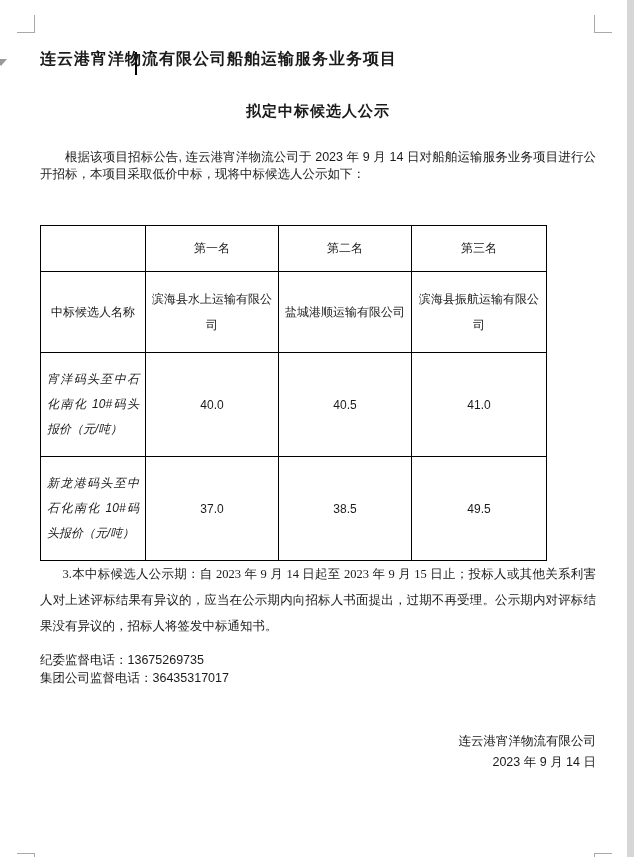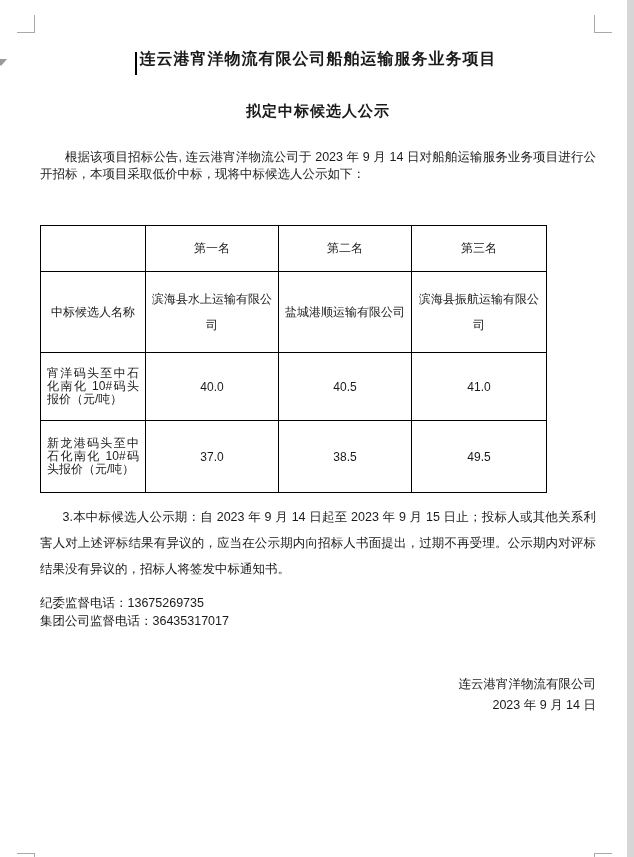--- a/index.html
+++ b/index.html
@@ -35,37 +35,37 @@
     position: absolute; left: 135px; top: 52px;
     width: 1.5px; height: 23px; background: #000;
   }
   .content {
     position: absolute; left: 40px; top: 0;
     width: 556px;
   }
   .doc-title {
     margin-top: 47px;
     font-size: 16px; font-weight: bold;
-    text-align: center; letter-spacing: 1px;
+    text-align: left; letter-spacing: 1px;
     line-height: 24px;
   }
   .doc-subtitle {
     margin-top: 29px;
     font-size: 15px; font-weight: bold;
     text-align: center; letter-spacing: 1px;
     line-height: 22px;
   }
   .para {
     font-size: 12.5px;
     text-align: justify;
   }
   .intro { margin-top: 27px; line-height: 17px; text-indent: 2em; }
   .item1 { line-height: 17px; text-indent: 1.8em; }
   .item2 { margin-top: 20px; line-height: 17px; text-indent: 1.8em; }
-  .item3 { margin-top: 11px; line-height: 26px; text-indent: 1.8em; }
+  .item3 { line-height: 26px; text-indent: 1.8em; font-family: Liberation Serif, serif; }
   table.bids {
     margin-top: 42px;
     border-collapse: collapse;
     table-layout: fixed;
     width: 506px;
     font-size: 12px;
   }
   table.bids td {
     border: 1px solid #000;
     vertical-align: middle;
@@ -74,21 +74,21 @@
   col.c0 { width: 105px; }
   col.c1 { width: 133px; }
   col.c2 { width: 133px; }
   col.c3 { width: 135px; }
   tr.r-head   { height: 28px; }
   tr.r-names  { height: 58px; }
   tr.r-price1 { height: 65px; }
   tr.r-price2 { height: 72px; }
   td.center { text-align: center; }
   td.name-cell { text-align: center; line-height: 26px; }
-  td.row-label { text-align: justify; line-height: 13px; }
+  td.row-label { text-align: justify; line-height: 25px; font-style: italic; }
   td.num-cell { text-align: center; }
   .phones { margin-top: 12px; font-weight: normal; }
   .phones .phone-line { font-size: 12.5px; line-height: 18px; text-align: left; }
   .footer { margin-top: 44px; text-align: right; }
   .footer .sig-line { font-size: 12.5px; line-height: 21px; }
 </style>
 </head>
 <body>
 
 <div class="canvas-strip"></div>

